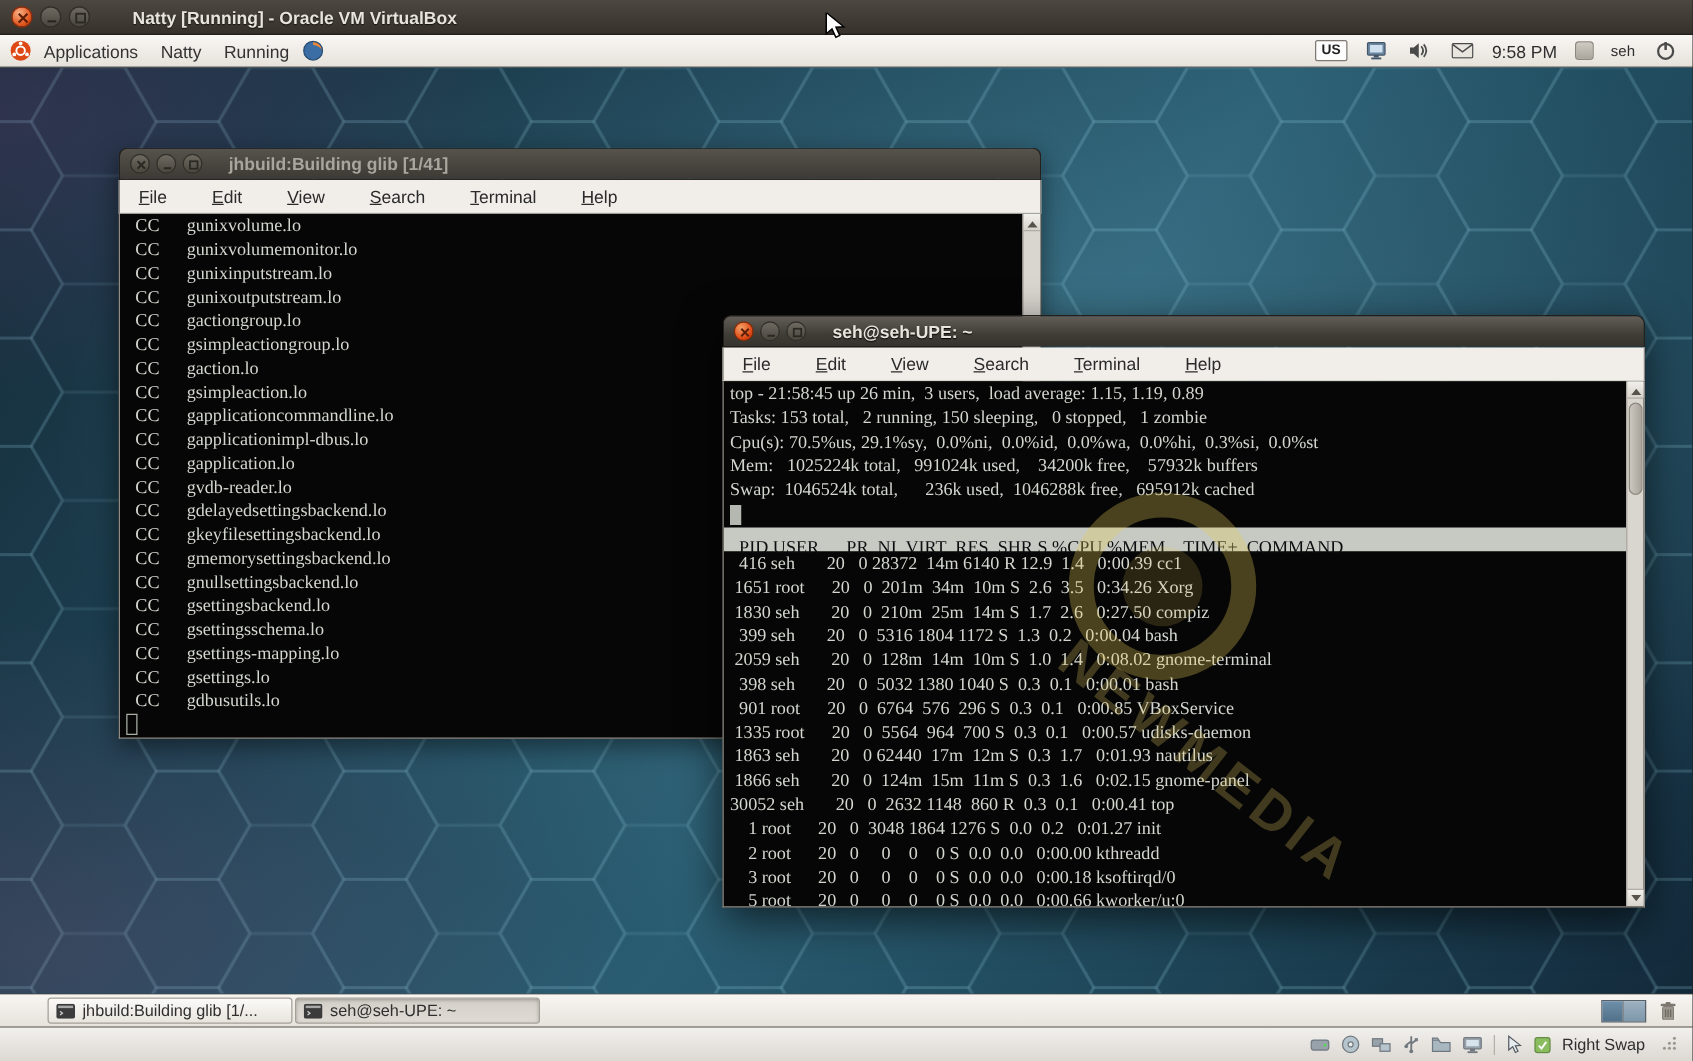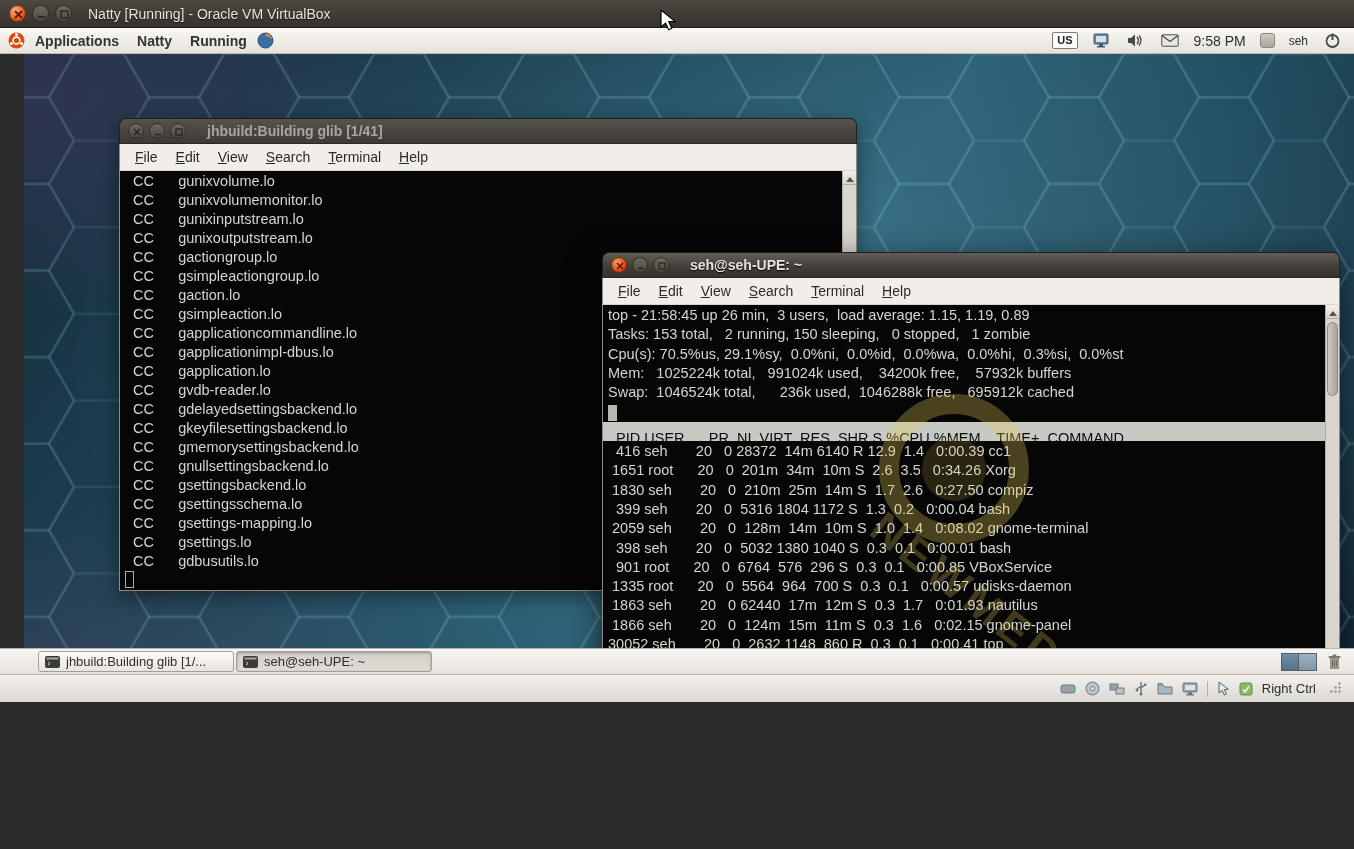--- a/index.html
+++ b/index.html
@@ -7,61 +7,61 @@
     font-family:"Liberation Sans",sans-serif;}
   .screen{position:absolute;top:0;left:0;width:1354px;height:849px;background:#2b2b2b;}
 
   
   .vbox-titlebar{height:28px;background:linear-gradient(#4c4740,#36322b);
     display:flex;align-items:center;padding:0 9px;border-bottom:1px solid #211e19;}
   .ctrl{width:17px;height:17px;border-radius:50%;margin-right:6px;position:relative;flex:none;}
   .ctrl svg{position:absolute;left:3px;top:3px;}
   .ctrl.orange{background:radial-gradient(circle at 35% 30%,#f8b084,#e0561f 65%,#b23a12);border:1px solid #8e2d0b;}
   .ctrl.gray{background:linear-gradient(#6e6961,#4b473f);border:1px solid #322e28;}
-  .vbox-title{color:#e8e4dc;font-weight:normal;font-size:14px;margin-left:10px;text-shadow:0 1px 1px rgba(0,0,0,.7);}
+  .vbox-title{color:#e8e4dc;font-weight:bold;font-size:14px;margin-left:28px;text-shadow:0 1px 1px rgba(0,0,0,.7);}
 
   
   .gnome-panel{height:26px;background:linear-gradient(#f9f7f4,#e6e2db);
     border-bottom:1px solid #bcb7af;display:flex;align-items:center;padding:0 6px;
     font-size:14px;color:#333;}
-  .panel-menu{padding:2px 9px;cursor:default;font-weight:bold;}
+  .panel-menu{padding:2px 9px;cursor:default;}
   .panel-icon{display:inline-flex;align-items:center;justify-content:center;width:20px;height:20px;}
   .panel-right{margin-left:auto;display:flex;align-items:center;gap:14px;padding-right:6px;}
   .kbd-ind{background:#fcfcfc;border:1px solid #7e7a73;border-radius:2px;font-size:11px;
     font-weight:bold;color:#222;padding:0 4px;height:17px;line-height:15px;}
   .clock{font-size:14px;color:#2e2e2e;}
   .session-sq{width:15px;height:15px;border-radius:3px;background:linear-gradient(#cfcac2,#aba69d);border:1px solid #8d887f;}
   .user-name{font-size:12px;color:#2e2e2e;}
 
   
-  .desktop{position:relative;height:594px;overflow:hidden;
-    background:linear-gradient(125deg,#152b38 0%,#1e4456 30%,#2a5d72 55%,#1c4254 80%,#13293a 100%);margin-left:24px;}
+  .desktop{position:relative;height:741px;overflow:hidden;
+    background:linear-gradient(125deg,#152b38 0%,#1e4456 30%,#2a5d72 55%,#1c4254 80%,#13293a 100%);}
   .wallpaper{position:absolute;left:0;top:0;}
 
   
   .window{position:absolute;border-radius:8px 8px 0 0;}
   .win-jhbuild{left:95px;top:64px;width:738px;height:473px;z-index:10;box-shadow:0 6px 20px rgba(0,0,0,.45);}
   .win-top{left:578px;top:198px;width:738px;height:474px;z-index:20;box-shadow:0 10px 34px rgba(0,0,0,.65);}
   .titlebar{height:26px;border-radius:7px 7px 0 0;display:flex;align-items:center;
     padding:0 8px;border:1px solid #23201c;border-bottom:1px solid #2a2722;}
   .titlebar.inactive{background:linear-gradient(#56534d,#3d3a35);}
   .titlebar.active{background:linear-gradient(#625e57,#403d37 60%,#36332e);}
   .wctrl{width:16px;height:16px;border-radius:50%;margin-right:5px;position:relative;flex:none;}
   .wctrl svg{position:absolute;left:3px;top:3px;}
   .wctrl.gray{background:linear-gradient(#6e6961,#4b473f);border:1px solid #322e28;}
   .wctrl.red{background:radial-gradient(circle at 35% 30%,#f5a066,#dd4814 65%,#a83509);border:1px solid #832a08;}
   .win-title{font-weight:bold;font-size:14px;margin-left:16px;white-space:nowrap;}
   .inactive .win-title{color:#a9a59d;}
   .active .win-title{color:#e9e5de;text-shadow:0 1px 1px #000;}
   .menubar{height:27px;background:#f1eeea;border-left:1px solid #8f8b84;border-right:1px solid #8f8b84;
-    border-bottom:1px solid #d8d3cb;display:flex;align-items:center;font-size:14px;color:#2a2a2a;padding-left:6px;}
+    border-bottom:1px solid #d8d3cb;display:flex;align-items:center;font-size:14px;color:#2a2a2a;padding-left:6px;gap:18px;}
   .mitem{padding:3px 9px;}
   .term{position:relative;background:#060606;border-left:1px solid #8f8b84;border-right:1px solid #8f8b84;
     border-bottom:1px solid #8f8b84;overflow:hidden;
-    font-family:Liberation Sans, sans-serif;font-size:14.5px;color:#d3d7cf;}
+    font-family:Liberation Serif, serif;font-size:14.5px;color:#d3d7cf;}
   .win-jhbuild .term{height:420px;line-height:19px;}
   .win-top .term{height:421px;line-height:19.3px;}
   .term pre{font:inherit;line-height:inherit;white-space:pre;margin:0;padding:1px 16px 0 5px;}
 
   .cursor-hollow{position:absolute;left:5px;top:400px;width:9px;height:17px;border:1px solid #aab0a8;}
   .cursor-line{height:19.3px;padding-left:5px;}
   .cursor-block{display:inline-block;width:9px;height:16px;background:#b4b8b0;vertical-align:middle;}
   .top-header{height:19.3px;width:calc(100% - 14px);background:#c6cac2;color:#0b0d0f;}
   .top-header pre{padding-top:7px;}
 
@@ -430,21 +430,21 @@
       <svg width="13" height="15" viewBox="0 0 13 15">
           <path d="M2 1 L2 12 L5.2 9.4 L7.3 14 L9.4 13 L7.3 8.6 L11.3 8.3 Z" fill="#e8eef2" stroke="#3c4650" stroke-width="1"></path>
         </svg>
     </span>
     <span class="sb-ico">
       <svg width="14" height="14" viewBox="0 0 14 14">
           <rect x="1" y="1" width="12" height="12" rx="2" fill="#7ab648" stroke="#4e7d2a"></rect>
           <path d="M4 7.5 L6.2 9.8 L10 4.5" stroke="#fff" stroke-width="1.6" fill="none"></path>
         </svg>
     </span>
-    <span class="hostkey-label">Right Ctrl</span>
+    <span class="hostkey-label">Right Swap</span>
     <span class="grip">
       <svg width="13" height="13" viewBox="0 0 13 13">
           <circle cx="10.5" cy="2.5" r="1.2" fill="#9a958d"></circle>
           <circle cx="10.5" cy="6.5" r="1.2" fill="#9a958d"></circle>
           <circle cx="6.5" cy="6.5" r="1.2" fill="#9a958d"></circle>
           <circle cx="10.5" cy="10.5" r="1.2" fill="#9a958d"></circle>
           <circle cx="6.5" cy="10.5" r="1.2" fill="#9a958d"></circle>
           <circle cx="2.5" cy="10.5" r="1.2" fill="#9a958d"></circle>
         </svg>
     </span>

